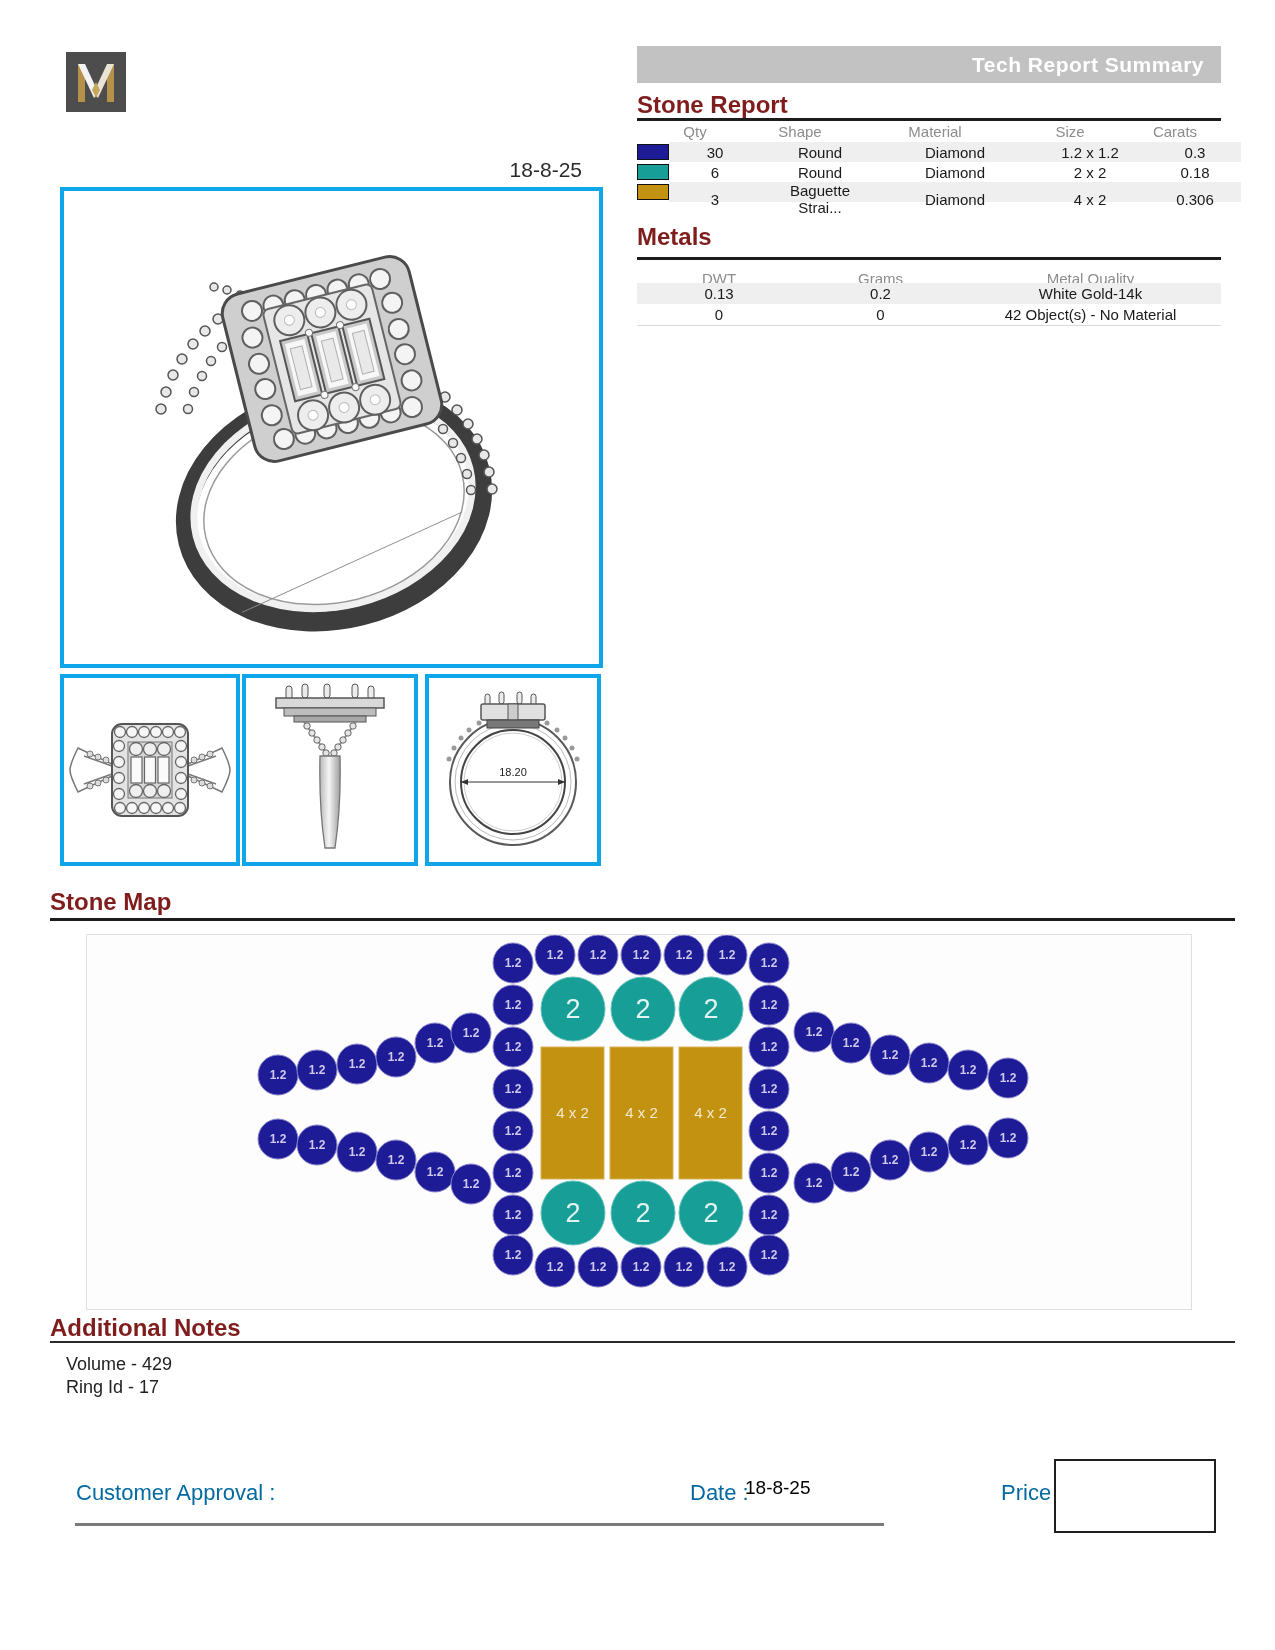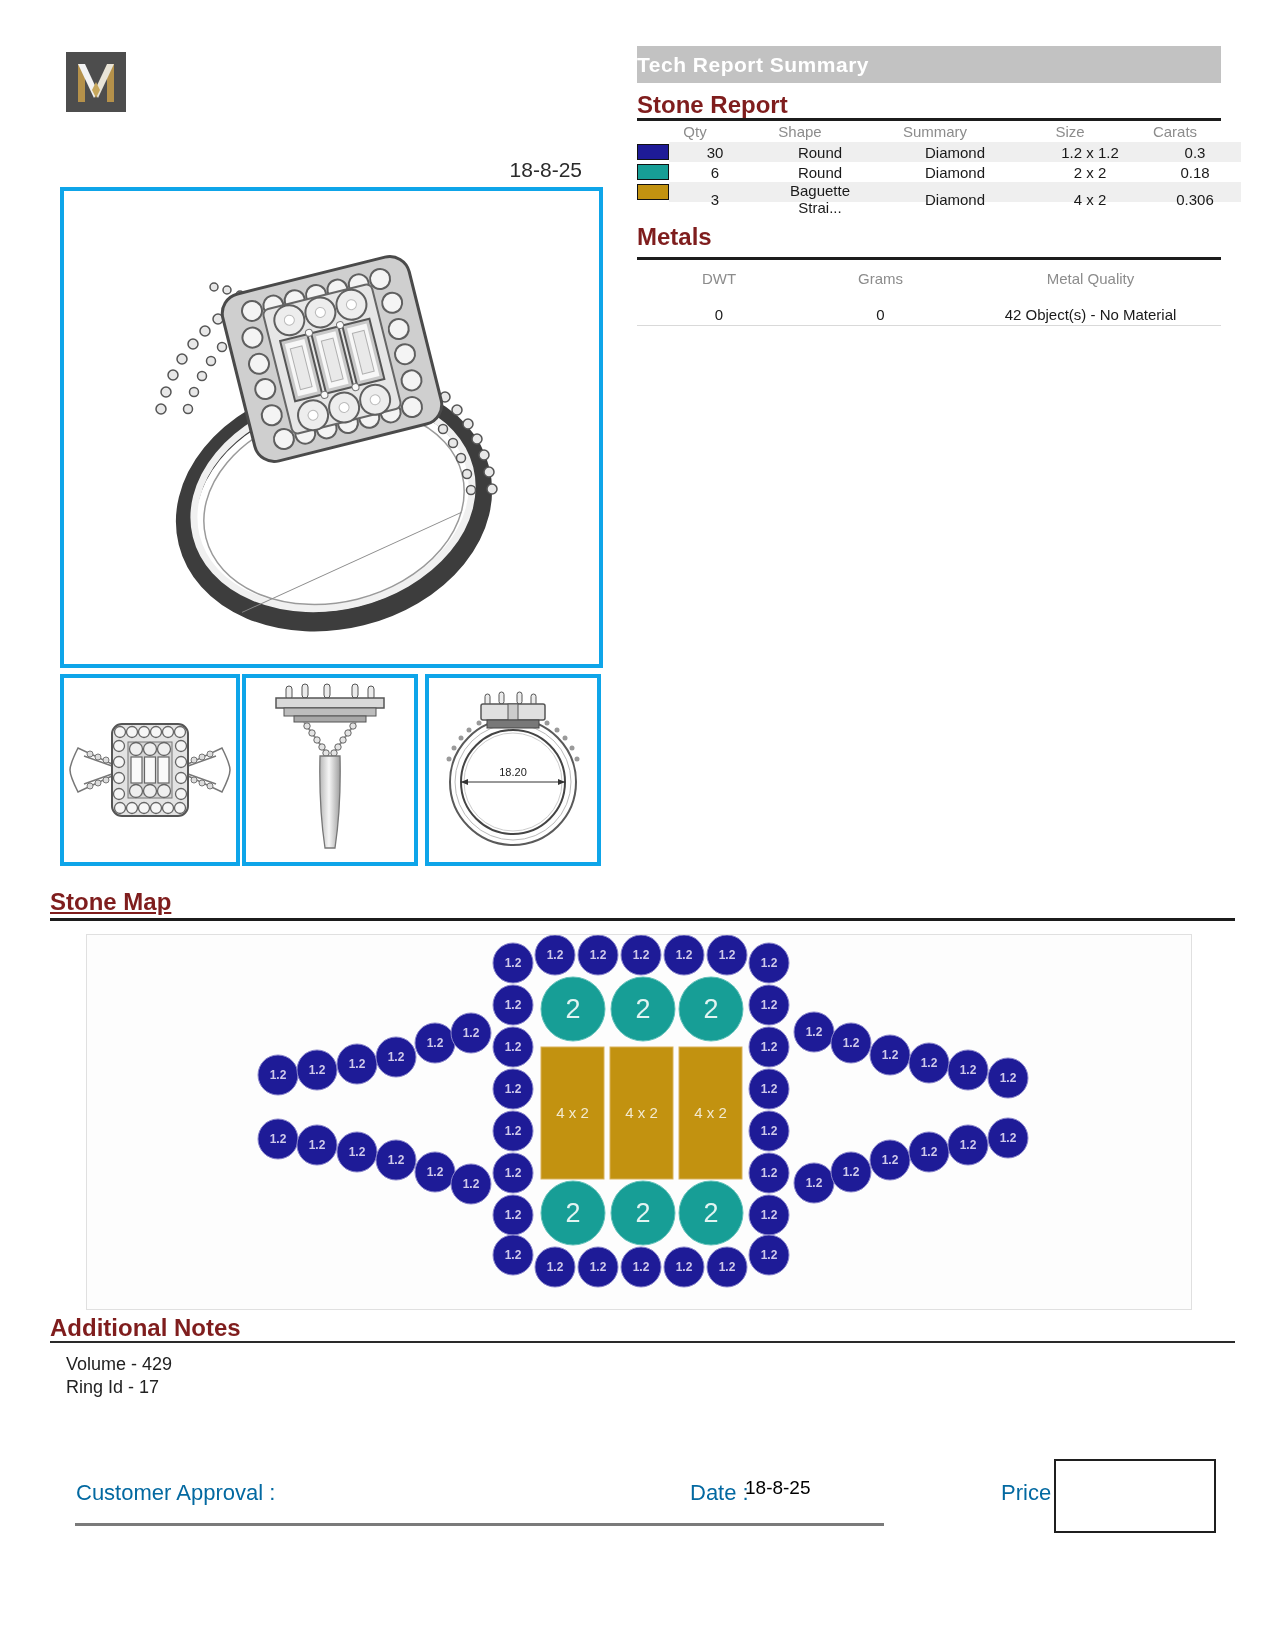--- a/index.html
+++ b/index.html
@@ -5,21 +5,21 @@
   html,body{margin:0;padding:0;background:#fff;}
   #page{position:relative;width:1275px;height:1650px;background:#ffffff;
         font-family:"Liberation Sans", sans-serif;color:#1a1a1a;overflow:hidden;}
   .abs{position:absolute;}
   
   #logo{left:66px;top:52px;width:60px;height:60px;background:#4d4d4d;}
   
   #top-date{left:420px;top:158px;width:162px;text-align:right;font-size:21px;color:#2b2b2b;}
   
   #hdr-bar{left:637px;top:46px;width:584px;height:37px;background:#c2c2c2;}
-  #hdr-bar span{display:block;line-height:37px;padding-right:25px;
+  #hdr-bar span{display:block;line-height:37px;text-align:right;padding-right:17px;
                 color:#ffffff;font-size:21px;font-weight:bold;letter-spacing:.5px;border-radius:15px;}
   .section-h{font-size:24px;font-weight:bold;color:#7f1d1d;}
   .rule-dark{background:#1c1c1c;height:3px;}
   .rule-thin{background:#2a2a2a;height:2px;}
   
   .tbl-head{color:#8c8c8c;font-size:14.5px;}
   .cellrow{display:flex;align-items:center;font-size:15px;}
   .sw-cell{width:36px;height:100%;display:flex;align-items:center;justify-content:center;background:#fff;}
   .swatch{width:30px;height:14px;border:1.5px solid #111;}
   .grid5{flex:1;display:grid;grid-template-columns:92px 106px 152px 106px 92px;height:100%;align-items:center;gap:6px;}
@@ -58,21 +58,21 @@
   </div>
 
   <div class="abs section-h" style="left:637px;top:91px;">Stone Report</div>
   <div class="abs rule-dark" style="left:637px;top:118px;width:584px;"></div>
 
   <div class="abs cellrow tbl-head" style="left:637px;top:121px;width:584px;height:21px;">
     <div class="sw-cell" style="background:transparent;"></div>
     <div class="grid5">
       <div>Qty</div>
       <div>Shape</div>
-      <div>Summary</div>
+      <div>Material</div>
       <div>Size</div>
       <div>Carats</div>
     </div>
   </div>
 
   <div class="abs cellrow" style="left:637px;top:142px;width:584px;height:20px;">
     <div class="sw-cell">
         <div class="swatch" style="background:#1e1b97;"></div>
       </div>
     <div class="grid5 stripe">
@@ -109,20 +109,27 @@
   </div>
 
   <div class="abs section-h" style="left:637px;top:223px;">Metals</div>
   <div class="abs rule-dark" style="left:637px;top:257px;width:584px;"></div>
 
   <div class="abs cellrow tbl-head" style="left:637px;top:261px;width:584px;height:34px;">
     <div class="grid3">
       <div>DWT</div>
       <div>Grams</div>
       <div>Metal Quality</div>
+    </div>
+  </div>
+  <div class="abs cellrow" style="left:637px;top:283px;width:584px;height:21px;">
+    <div class="grid3 stripe">
+      <div>0.13</div>
+      <div>0.2</div>
+      <div>White Gold-14k</div>
     </div>
   </div>
   <div class="abs cellrow" style="left:637px;top:304px;width:584px;height:21px;border-bottom:1px solid #d9d9d9;">
     <div class="grid3">
       <div>0</div>
       <div>0</div>
       <div>42 Object(s) - No Material</div>
     </div>
   </div>
 
@@ -362,21 +369,21 @@
       <rect x="52" y="26" width="64" height="16" rx="2" fill="#e0e0e0" stroke="#555" stroke-width="1.5"></rect>
       <rect x="79" y="26" width="10" height="16" fill="#cccccc" stroke="#555" stroke-width="1"></rect>
       <rect x="58" y="42" width="52" height="8" fill="#787878" stroke="#444" stroke-width="1"></rect>
       <line x1="32" y1="104" x2="136" y2="104" stroke="#333" stroke-width="1"></line>
       <polygon points="32,104 39,101 39,107" fill="#333"></polygon>
       <polygon points="136,104 129,101 129,107" fill="#333"></polygon>
       <text x="84" y="98" text-anchor="middle" font-size="11" fill="#222">18.20</text>
     </svg>
   </div>
 
-  <div class="abs section-h" style="left:50px;top:888px;text-decoration:underline;">Stone Map</div>
+  <div class="abs section-h" style="left:50px;top:888px;">Stone Map</div>
   <div class="abs rule-dark" style="left:50px;top:918px;width:1185px;"></div>
 
   <div class="abs" style="left:86px;top:934px;width:1104px;height:374px;border:1px solid #e0e0e0;background:#fdfdfd;">
     <svg id="stone-map-svg" width="1104" height="374" viewBox="0 0 1104 374">
         <g>
           <rect x="454" y="112" width="63" height="132" fill="#c29210" stroke="#d9b25a" stroke-width="1"></rect>
           <text x="485.5" y="183" text-anchor="middle" font-size="15" fill="#f3ead0">4 x 2</text>
         </g>
         <g>
           <rect x="523" y="112" width="63" height="132" fill="#c29210" stroke="#d9b25a" stroke-width="1"></rect>

